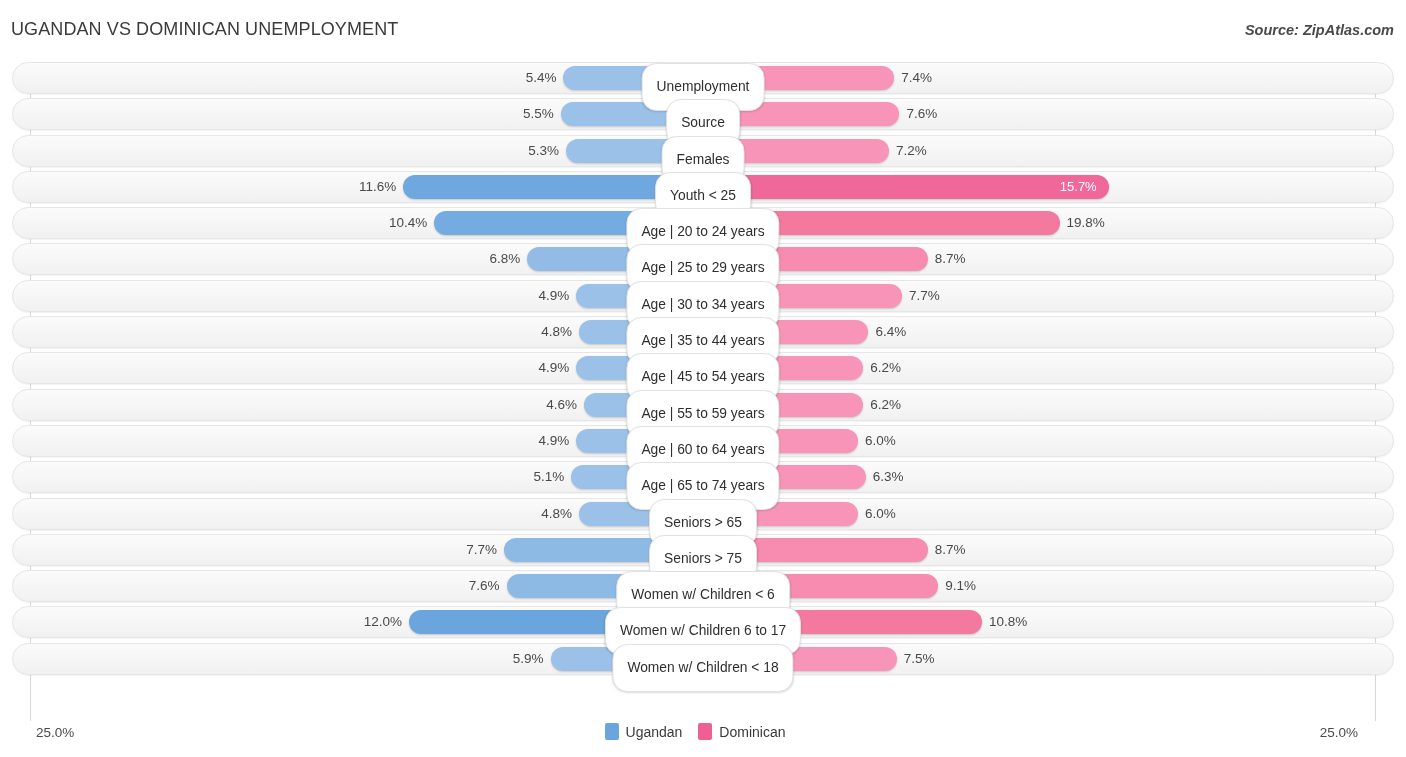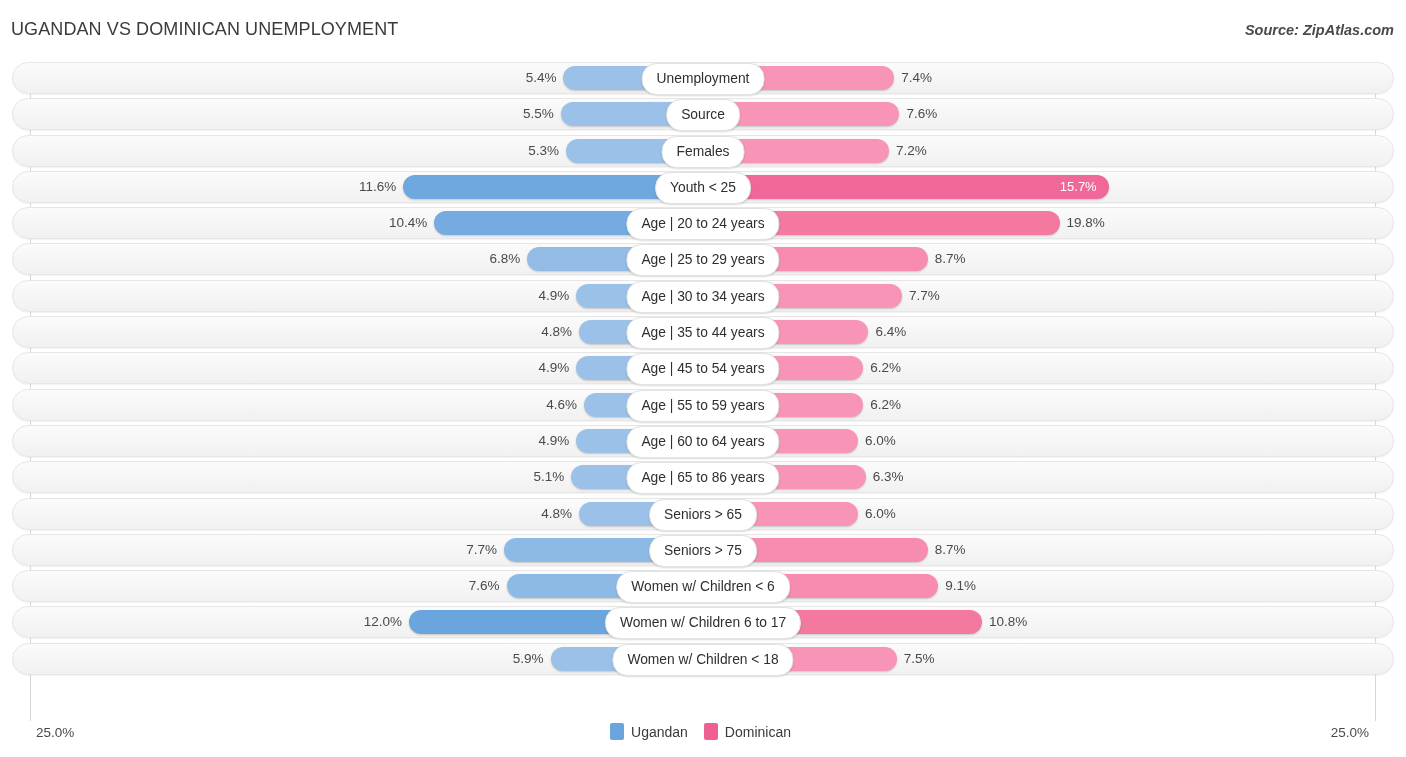--- a/index.html
+++ b/index.html
@@ -129,35 +129,35 @@
   }
 
   
   .pill {
     position: absolute;
     top: 1px;
     left: 50%;
     transform: translateX(-50%);
     height: 30px;
     line-height: 30px;
-    padding: 0 14px;
+    padding: 8px 14px;
     background: #ffffff;
     border: 1px solid #e2e2e2;
     border-radius: 15px;
     font-size: 13.8px;
     color: #2f2f2f;
     white-space: nowrap;
     box-shadow: 0 1px 2px rgba(0,0,0,0.14);
     z-index: 3;
   }
 
   
   .footer {
     position: absolute;
-    left: 0; right: 5px;
+    left: 0; right: 16px;
     top: 719px;
     height: 38px;
   }
   .axis-val {
     position: absolute;
     top: 6px;
     font-size: 13.5px;
     color: #4a4a4a;
   }
   .axis-val.left  { left: 36px; }
@@ -309,21 +309,21 @@
         <div class="pill" style="left: 703px;">Age | 60 to 64 years</div>
       </div>
       <div class="row">
         <div class="track"></div>
         <div class="bar left" style="left: 571.216px; width: 131.784px; background: rgb(156, 193, 232);">
           <span class="val outside-left">5.1%</span>
         </div>
         <div class="bar right" style="left: 703px; width: 162.792px; background: rgb(248, 148, 183);">
           <span class="val outside-right">6.3%</span>
         </div>
-        <div class="pill" style="left: 703px;">Age | 65 to 86 years</div>
+        <div class="pill" style="left: 703px;">Age | 65 to 74 years</div>
       </div>
       <div class="row">
         <div class="track"></div>
         <div class="bar left" style="left: 578.968px; width: 124.032px; background: rgb(156, 193, 232);">
           <span class="val outside-left">4.8%</span>
         </div>
         <div class="bar right" style="left: 703px; width: 155.04px; background: rgb(248, 148, 183);">
           <span class="val outside-right">6.0%</span>
         </div>
         <div class="pill" style="left: 703px;">Seniors &gt; 65</div>

